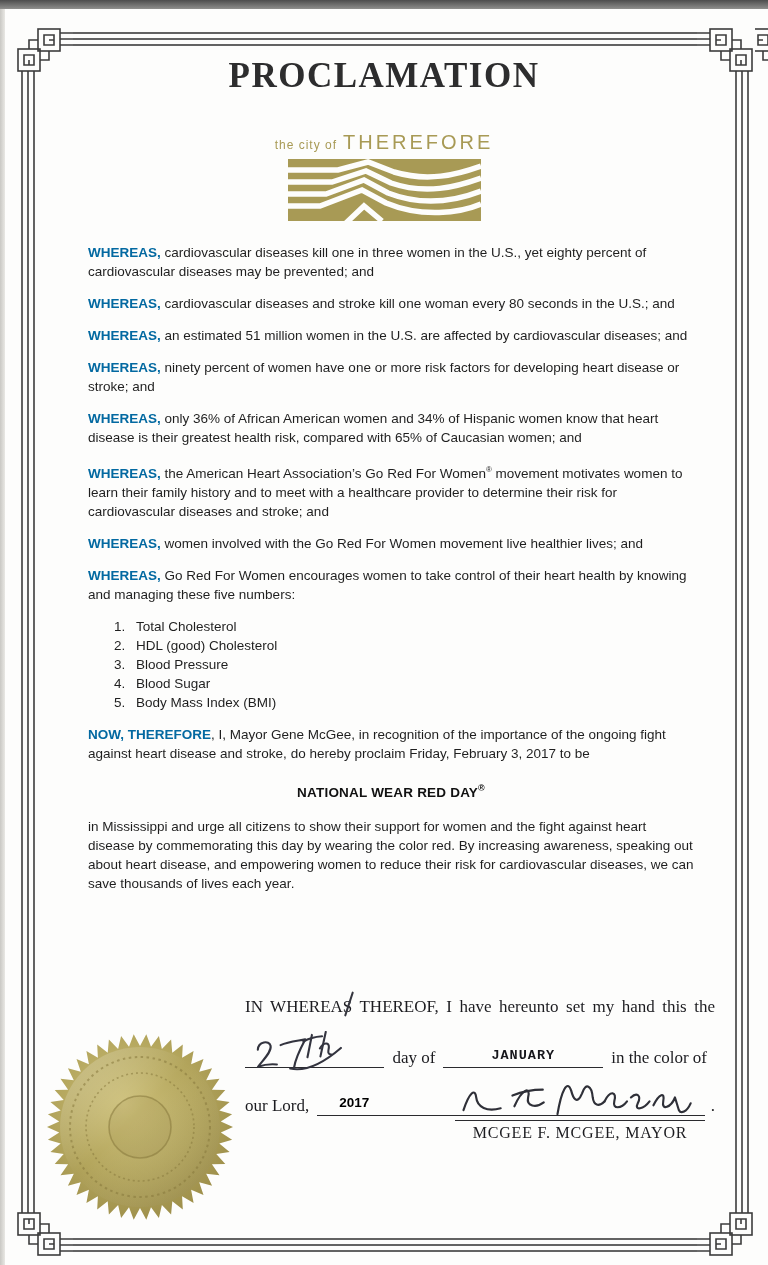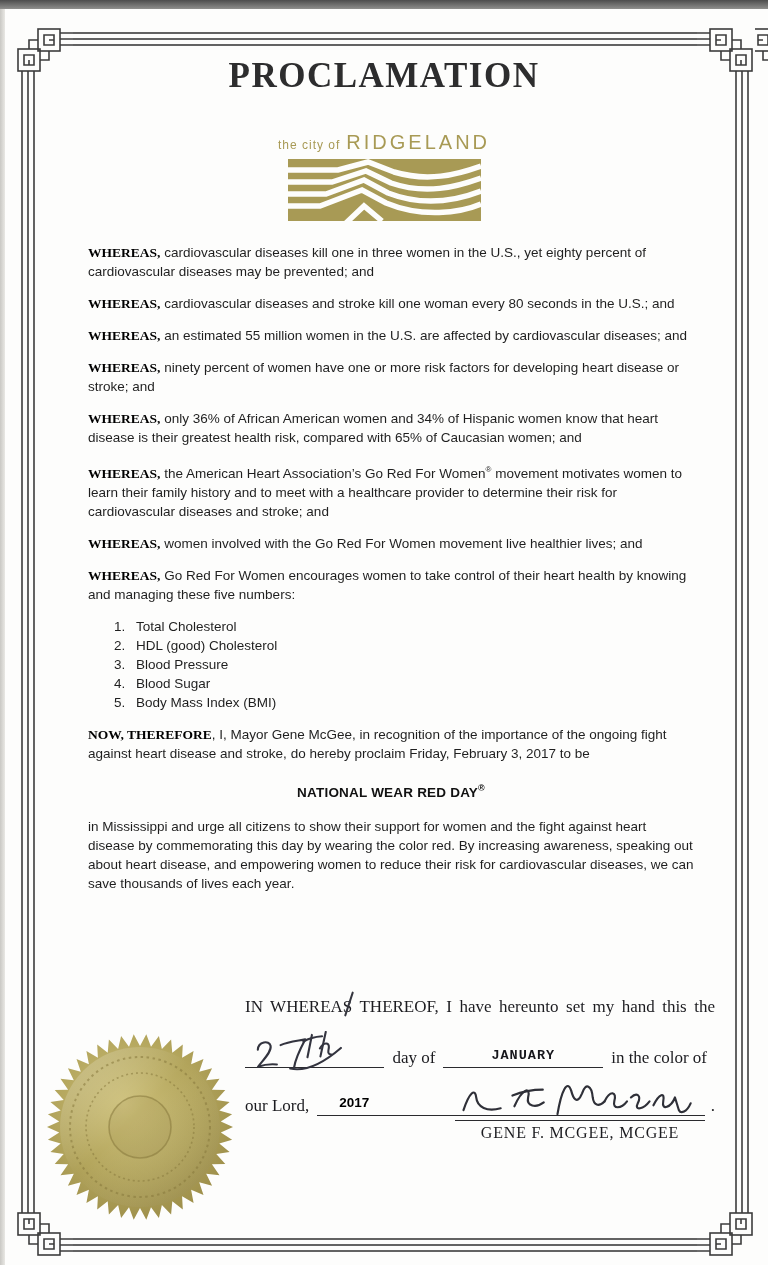--- a/index.html
+++ b/index.html
@@ -23,21 +23,21 @@
 
   .logo { position:absolute; top:131px; left:0; width:100%; text-align:center; }
   .logo-line { white-space:nowrap; }
   .logo-tagline { font-size:12px; color:#a89a55; letter-spacing:1px; }
   .logo-name { font-size:20px; color:#a89a55; letter-spacing:3px; margin-left:6px; }
   .logo-waves { display:block; margin:5px auto 0 auto; }
 
   .content { position:absolute; left:88px; top:243px; width:606px;
     font-size:13.5px; line-height:19px; color:#1f1f1f; }
   .para { margin-bottom:13px; }
-  .para b { color:#000000;font-family:Liberation Serif, serif; }
+  .para b { color:#0369a1; }
   .num-list { margin:13px 0 13px 26px; }
   .num-row { display:flex; line-height:19px; }
   .num-row .num { width:22px; }
   .red-day { text-align:center; font-weight:bold; color:#111;
     margin:16px 0 16px 0; letter-spacing:0.2px; }
   .red-day sup { font-size:9px; }
 
   .witness { position:absolute; left:245px; top:997px; width:470px;
     font-family:"Liberation Serif", serif; font-size:17px; color:#1c1c20; }
   .w-line1 { text-align:justify; text-align-last:justify; height:22px; }
@@ -125,38 +125,38 @@
         <path d="M0,51 V38 M6,51 V38 M12,51 V38"></path>
         <path d="M16,7 H7 V16 M27,18 V27 H18"></path>
       </g>
     </g>
   </svg>
 
   <h1 class="doc-title">PROCLAMATION</h1>
 
   <div class="logo">
     <div class="logo-line">
-      <span class="logo-tagline">the city of</span><span class="logo-name">RIDGELAND</span>
+      <span class="logo-tagline">the city of</span><span class="logo-name">THEREFORE</span>
     </div>
     <svg class="logo-waves" width="193" height="62" viewBox="0 0 193 62">
       <rect x="0" y="0" width="193" height="62" fill="#a89a55"></rect>
       <g fill="none" stroke="#fdfdfc" stroke-width="5.5">
         <path d="M0 11 H50 L80 3 L106 13 C140 23 168 16 193 7"></path>
         <path d="M0 23 H44 L78 12 L103 24 C138 36 168 28 193 19"></path>
         <path d="M0 35 H38 L76 21 L100 34 C136 48 170 41 193 32"></path>
         <path d="M0 47 H32 L74 31 L98 44 C134 59 172 54 193 45"></path>
         <path d="M58 64 L76 47 L94 62"></path>
       </g>
     </svg>
   </div>
 
   <div class="content">
     <p class="para"><b>WHEREAS,</b><span> cardiovascular diseases kill one in three women in the U.S., yet eighty percent of cardiovascular diseases may be prevented; and</span></p>
     <p class="para"><b>WHEREAS,</b><span> cardiovascular diseases and stroke kill one woman every 80 seconds in the U.S.; and</span></p>
-    <p class="para"><b>WHEREAS,</b><span> an estimated 55 million women in the U.S. are affected by cardiovascular diseases; and</span></p>
+    <p class="para"><b>WHEREAS,</b><span> an estimated 51 million women in the U.S. are affected by cardiovascular diseases; and</span></p>
     <p class="para"><b>WHEREAS,</b><span> ninety percent of women have one or more risk factors for developing heart disease or stroke; and</span></p>
     <p class="para"><b>WHEREAS,</b><span> only 36% of African American women and 34% of Hispanic women know that heart disease is their greatest health risk, compared with 65% of Caucasian women; and</span></p>
     <p class="para"><b>WHEREAS,</b><span> the American Heart Association’s Go Red For Women</span><sup style="font-size:8px;">®</sup><span> movement motivates women to learn their family history and to meet with a healthcare provider to determine their risk for cardiovascular diseases and stroke; and</span></p>
     <p class="para"><b>WHEREAS,</b><span> women involved with the Go Red For Women movement live healthier lives; and</span></p>
     <p class="para"><b>WHEREAS,</b><span> Go Red For Women encourages women to take control of their heart health by knowing and managing these five numbers:</span></p>
 
     <div class="num-list">
       <div class="num-row">
           <span class="num">1.</span>
           <span>Total Cholesterol</span>
@@ -220,21 +220,21 @@
         <g fill="none" stroke="#2f3038" stroke-width="2.2" stroke-linecap="round" stroke-linejoin="round">
           <path d="M6,38 C12,20 18,15 19,25 C20,35 30,40 44,36"></path>
           <path d="M58,34 C66,16 75,13 72,25 C70,34 80,36 88,30"></path>
           <path d="M56,23 C66,19 78,17 87,17"></path>
           <path d="M102,42 C106,18 112,6 116,18 C118,26 122,33 127,21 C131,9 137,13 138,25 C139,33 144,35 150,29"></path>
           <path d="M150,29 C156,17 163,19 160,29 C158,37 167,37 173,29"></path>
           <path d="M177,25 C183,19 188,23 184,31 C180,39 190,37 196,29"></path>
           <path d="M200,33 C206,21 212,19 210,29 C208,39 218,35 222,25 L226,38 C228,42 234,40 238,31"></path>
         </g>
       </svg>
-      <div class="mayor-name">GENE F. MCGEE, MCGEE</div>
+      <div class="mayor-name">MCGEE F. MCGEE, MAYOR</div>
     </div>
   </div>
 
   <svg class="seal" width="190" height="190" viewBox="0 0 190 190">
     <defs>
       <radialGradient id="sealGold" cx="42%" cy="38%" r="70%">
         <stop offset="0%" stop-color="#cdc07a"></stop>
         <stop offset="55%" stop-color="#b3a55c"></stop>
         <stop offset="100%" stop-color="#998a47"></stop>
       </radialGradient>

